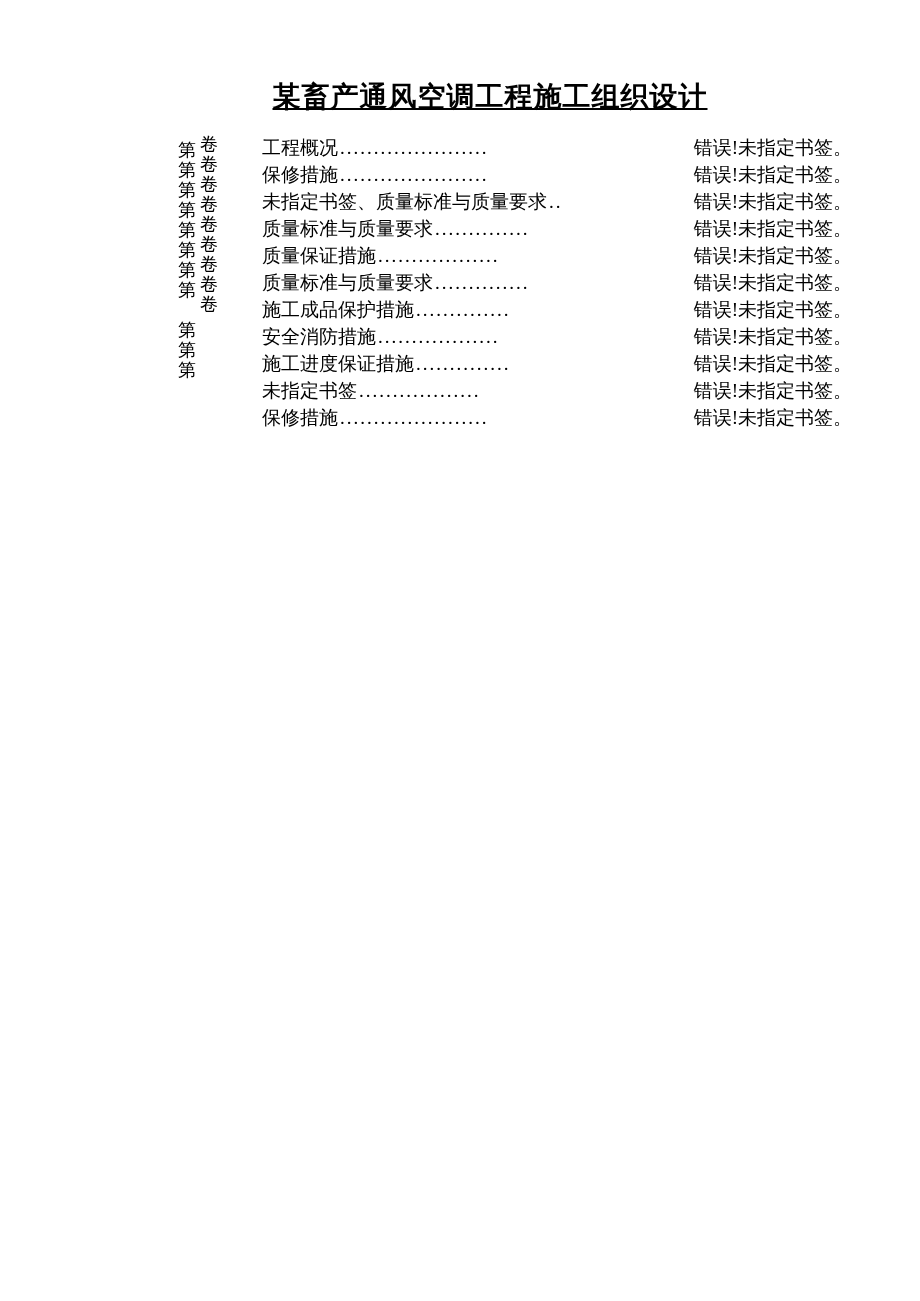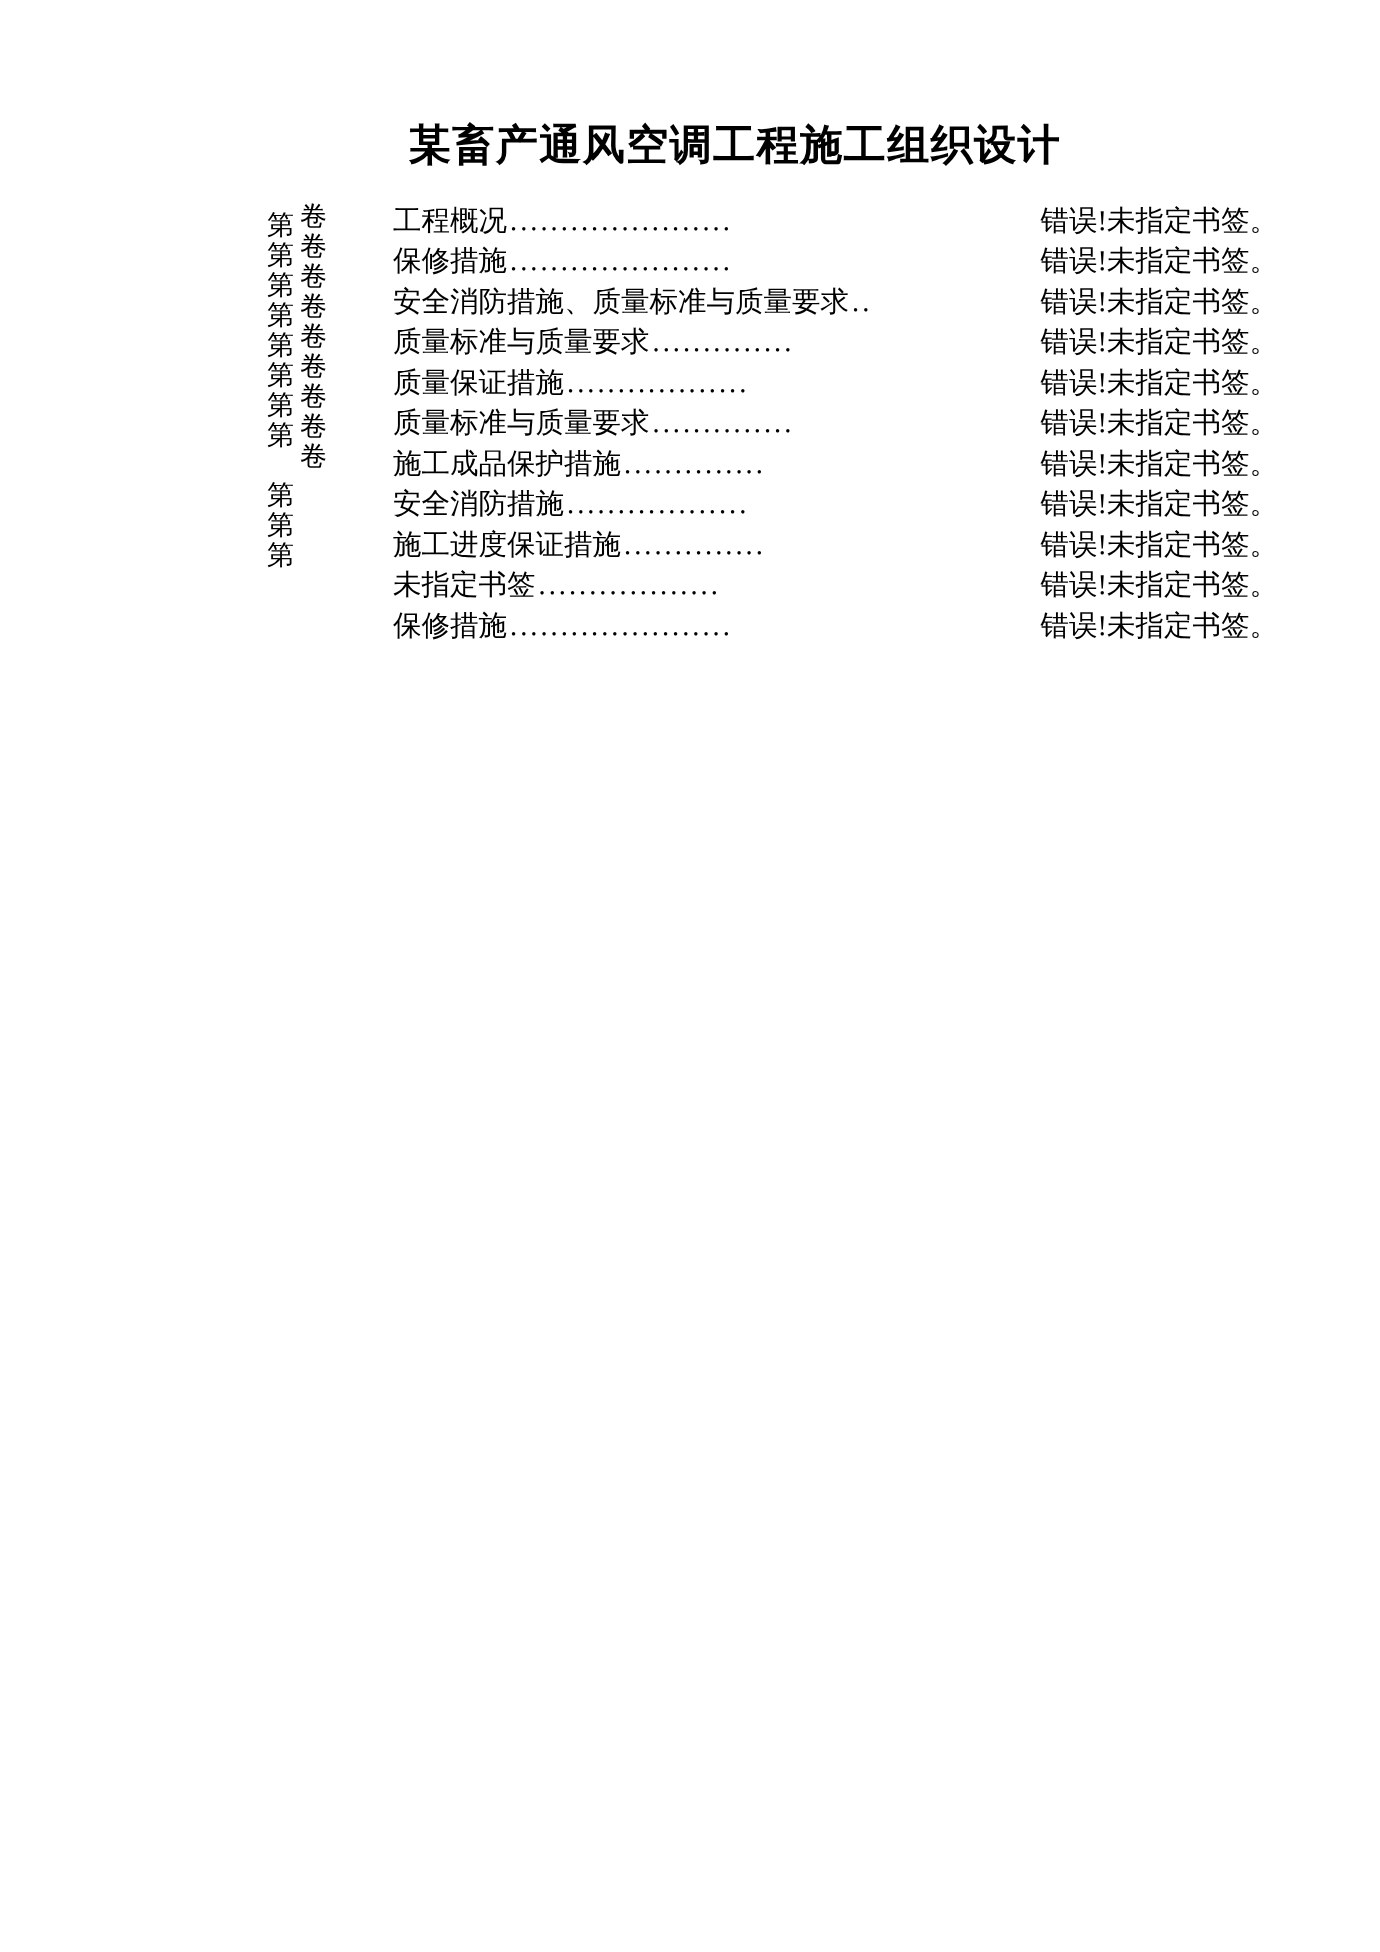--- a/index.html
+++ b/index.html
@@ -18,20 +18,21 @@
     .page {
       padding-top: 78px;
       position: relative;
     }
     .title {
       font-size: 28px;
       text-align: center;
       margin-left: 60px;
       margin-bottom: 18px;
       letter-spacing: 1px;
+      text-decoration: underline;
     }
     .content-area {
       position: relative;
       display: flex;
     }
     .vertical-labels {
       position: absolute;
       left: 178px;
       top: 0;
       display: flex;
@@ -112,21 +113,21 @@
           <span class="toc-label">工程概况</span>
           <span class="toc-dots">......................</span>
           <span class="toc-page">错误!未指定书签。</span>
         </div>
         <div class="toc-row">
           <span class="toc-label">保修措施</span>
           <span class="toc-dots">......................</span>
           <span class="toc-page">错误!未指定书签。</span>
         </div>
         <div class="toc-row">
-          <span class="toc-label">安全消防措施、质量标准与质量要求</span>
+          <span class="toc-label">未指定书签、质量标准与质量要求</span>
           <span class="toc-dots">..</span>
           <span class="toc-page">错误!未指定书签。</span>
         </div>
         <div class="toc-row">
           <span class="toc-label">质量标准与质量要求</span>
           <span class="toc-dots">..............</span>
           <span class="toc-page">错误!未指定书签。</span>
         </div>
         <div class="toc-row">
           <span class="toc-label">质量保证措施</span>

